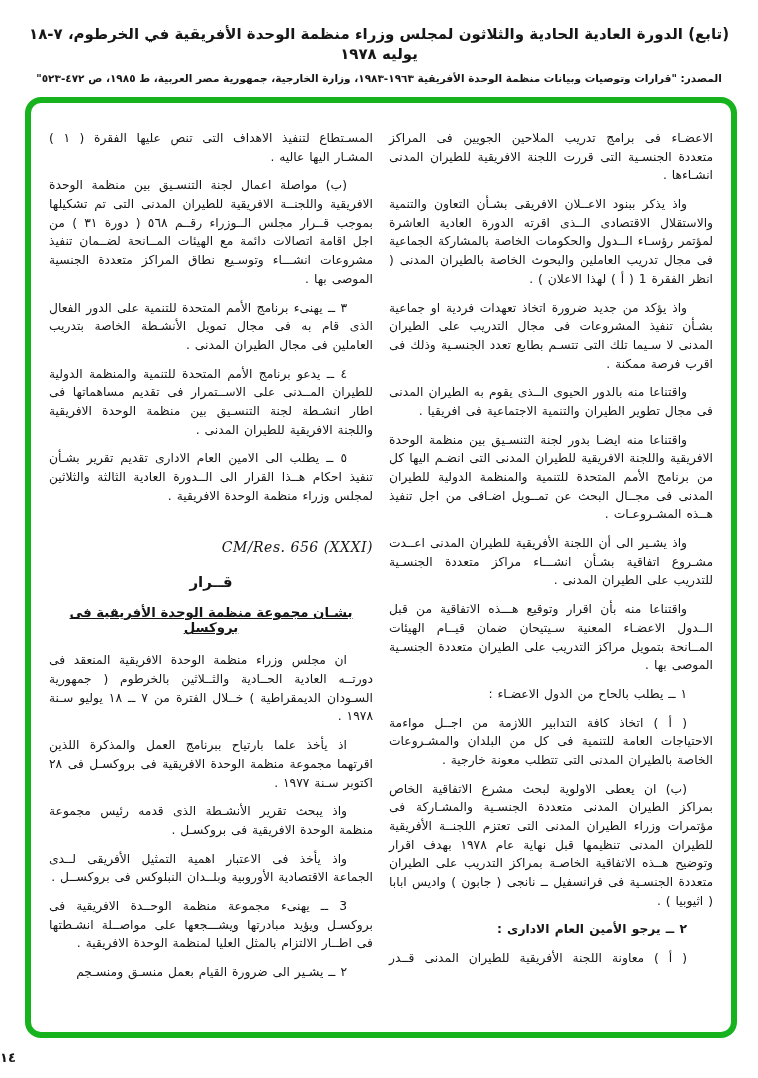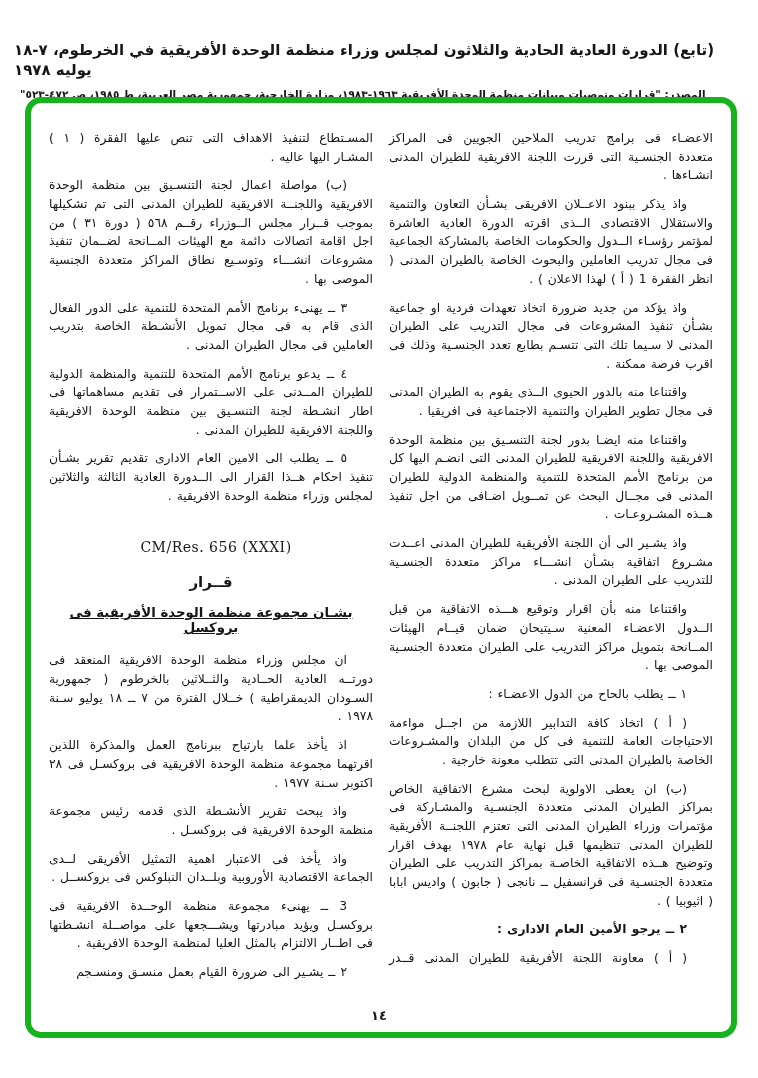--- a/index.html
+++ b/index.html
@@ -8,21 +8,21 @@
   body {
     width: 758px; height: 1078px;
     background: #ffffff;
     color: var(--ink);
     font-family: "DejaVu Sans", sans-serif;
     overflow: hidden;
   }
   .page { position: relative; width: 758px; height: 1078px; background: #fff; }
 
   
-  .page-header { position: absolute; top: 40px; left: 0; right: 0; text-align: left; direction: rtl; }
+  .page-header { position: absolute; top: 24px; left: 0; right: 0; text-align: center; direction: rtl; }
   .header-title { font-size: 15px; font-weight: bold; padding: 0 14px; line-height: 1.35; }
   .header-source { font-size: 10.5px; font-weight: bold; margin-top: 7px; padding: 0 20px; }
 
   
   .content-frame {
     position: absolute; left: 25px; top: 97px;
     width: 712px; height: 941px;
     border: 6px solid var(--green);
     border-radius: 16px;
     overflow: hidden;
@@ -41,30 +41,31 @@
     line-height: 1.52;
     text-align: justify;
     margin: 0 0 10px 0;
     word-spacing: 1px;
   }
   .para.indent { text-indent: 26px; }
   .para.bold { font-weight: bold; }
   .para.stretch { text-align-last: justify; }
 
   .res-ref {
-    direction: ltr; text-align: center;
+    direction: ltr; text-align: right;
     font-family: "DejaVu Serif", serif;
     font-size: 14px; letter-spacing: 0.5px;
     margin: 34px 0 4px 0; padding-left: 10px;
     white-space: nowrap;
+    font-style: italic;
   }
   .decision-heading { text-align: center; font-weight: bold; font-size: 15px; margin: 18px 0 14px 0; letter-spacing: 1px; }
   .decision-subject { text-align: center; font-weight: bold; font-size: 13.3px; margin: 0 0 16px 0; text-decoration: underline; }
 
-  .page-number { position: absolute; left: 0; right: 0; top: 1008px; text-align: center; font-size: 13px; font-weight: bold; }
+  .page-number { position: absolute; left: 0; right: 0; top: 1050px; text-align: left; font-size: 13px; font-weight: bold; }
 </style>
 </head>
 <body>
 
 <div class="page">
 
   <header class="page-header">
     <div class="header-title">(تابع) الدورة العادية الحادية والثلاثون لمجلس وزراء منظمة الوحدة الأفريقية في الخرطوم، ٧-١٨ يوليه ١٩٧٨</div>
     <div class="header-source">المصدر: "قرارات وتوصيات وبيانات منظمة الوحدة الأفريقية ١٩٦٣-١٩٨٣، وزارة الخارجية، جمهورية مصر العربية، ط ١٩٨٥، ص ٤٧٢-٥٢٣"</div>
   </header>

